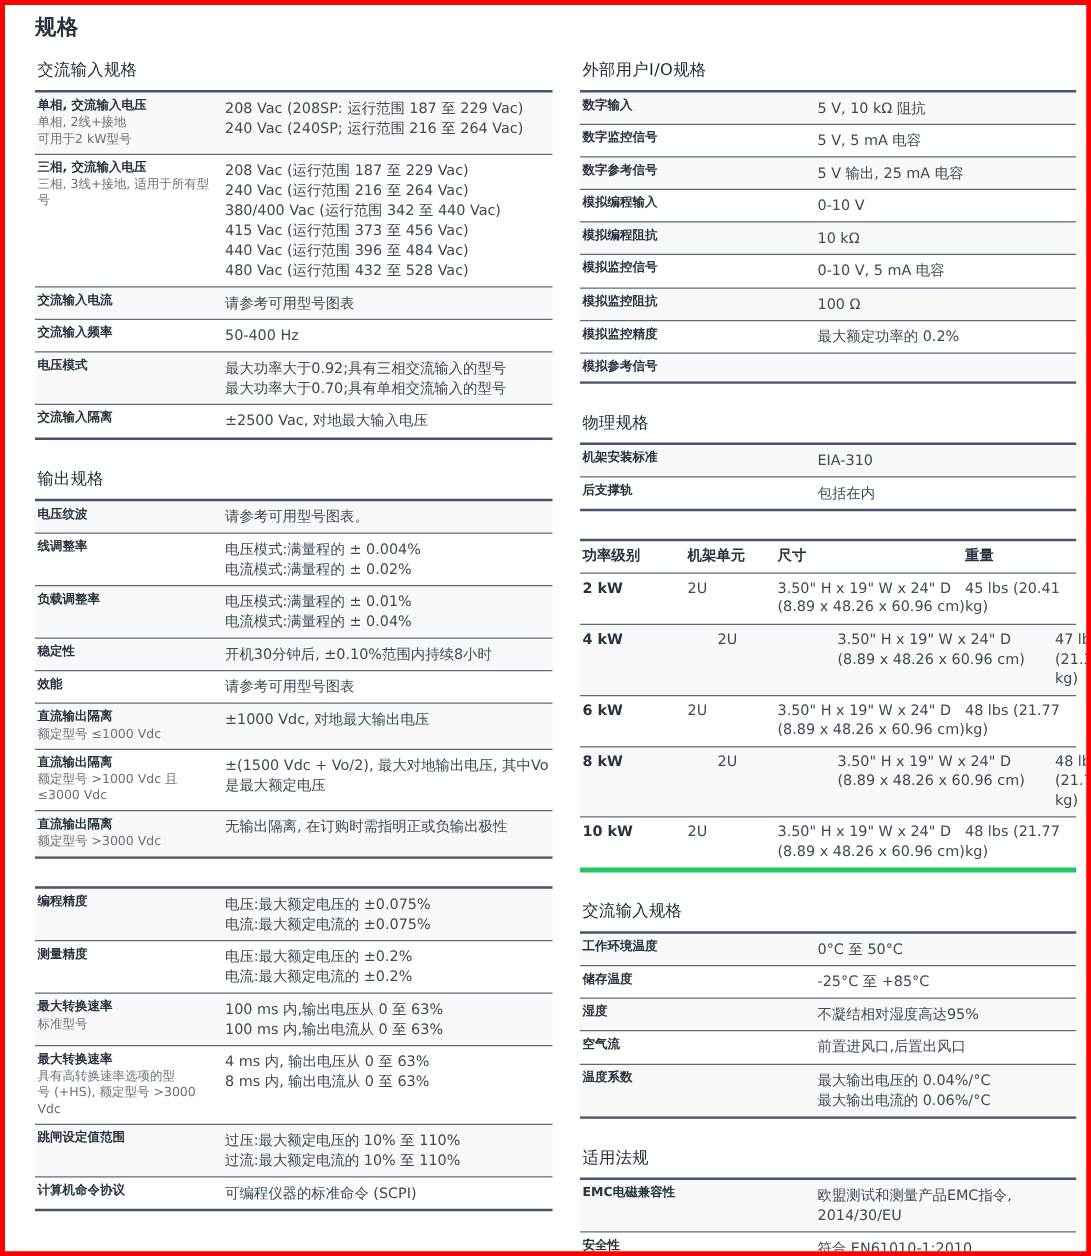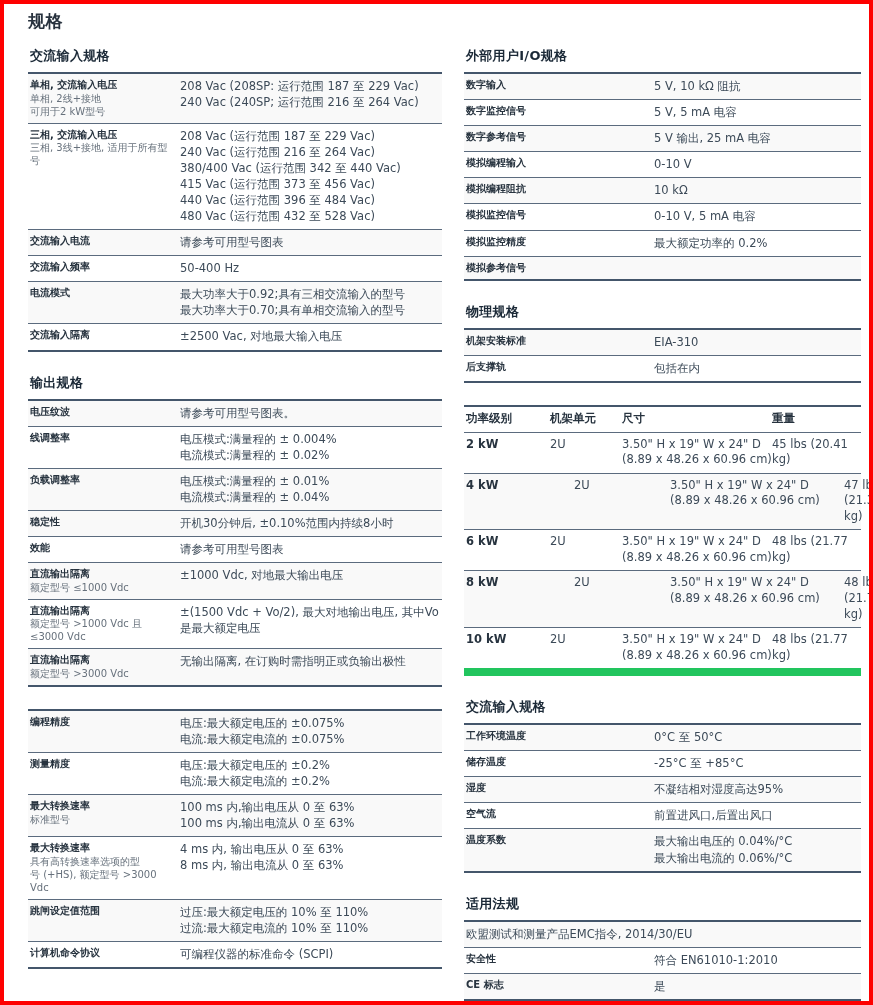--- a/index.html
+++ b/index.html
@@ -11,38 +11,38 @@
     margin:6px 0 14px 24px; font-size:17px; font-weight:bold; color:#28323e; letter-spacing:.5px;
   }
   .columns { display:flex; padding:0 0 0 24px; }
   .col { display:block; }
   .col-left  { width:414px; margin-right:22px; }
   .col-right { width:397px; }
 
   .section { margin:0; }
   .section + .section { margin-top:22px; }
   .section-heading {
-    font-size:13px; font-weight:bold; color:#1b2937; margin:0 0 7px 2px; letter-spacing:.3px;
+    font-size:13px; font-weight:normal; color:#1b2937; margin:0 0 7px 2px; letter-spacing:.3px;
   }
   .spec-table { border-bottom:2px solid #44566b; }
   .spec-row { display:flex; border-top:1px solid #5b6b7e; padding:4px 2px 5px 2px; }
   .spec-row:first-child { border-top:2px solid #44566b; }
   .spec-row.shade { background:#f9f9f9; }
 
   .label-cell { flex:0 0 auto; padding-right:10px; box-sizing:border-box; }
   .col-left  .label-cell { width:150px; }
   .col-right .label-cell { width:188px; }
   .value-cell { flex:1 1 auto; min-width:0; }
 
   .row-label   { font-size:10px; font-weight:bold; color:#27333f; line-height:1.35; }
   .row-sublabel{ font-size:10px; color:#67717c; line-height:1.3; }
   .value-line  { font-size:11.5px; color:#3c4a58; line-height:1.4; }
 
   
-  .power-table { border-bottom:8px solid #22c55e; margin-top:16px; }
+  .power-table { border-bottom:4px solid #22c55e; margin-top:16px; }
   .pt-row { display:grid; grid-template-columns:84px 72px 150px 1fr; padding:4px 2px 5px 2px; border-top:1px solid #5b6b7e; }
   .pt-row.pt-header { border-top:2px solid #44566b; }
   .pt-row.shade { background:#f9f9f9;gap:24px; }
   .pt-header .pt-cell { font-size:11.5px; font-weight:bold; color:#27333f; }
   .pt-cell { font-size:11.5px; color:#3c4a58; line-height:1.35; }
   .pt-cell.pt-power { font-weight:bold; color:#27333f; }
   .pt-dim-line { display:block; }
 </style>
 </head>
 <body>
@@ -90,21 +90,21 @@
             <div class="spec-row">
               <div class="label-cell">
                 <div class="row-label">交流输入频率</div>
               </div>
               <div class="value-cell">
                 <div class="value-line">50-400 Hz</div>
               </div>
             </div>
             <div class="spec-row shade">
               <div class="label-cell">
-                <div class="row-label">电流模式</div>
+                <div class="row-label">电压模式</div>
               </div>
               <div class="value-cell">
                 <div class="value-line">最大功率大于0.92;具有三相交流输入的型号</div>
                 <div class="value-line">最大功率大于0.70;具有单相交流输入的型号</div>
               </div>
             </div>
             <div class="spec-row">
               <div class="label-cell">
                 <div class="row-label">交流输入隔离</div>
               </div>
@@ -294,20 +294,28 @@
               <div class="value-cell">
                 <div class="value-line">10 kΩ</div>
               </div>
             </div>
             <div class="spec-row">
               <div class="label-cell">
                 <div class="row-label">模拟监控信号</div>
               </div>
               <div class="value-cell">
                 <div class="value-line">0-10 V, 5 mA 电容</div>
+              </div>
+            </div>
+            <div class="spec-row shade">
+              <div class="label-cell">
+                <div class="row-label">模拟监控阻抗</div>
+              </div>
+              <div class="value-cell">
+                <div class="value-line">100 Ω</div>
               </div>
             </div>
             <div class="spec-row">
               <div class="label-cell">
                 <div class="row-label">模拟监控精度</div>
               </div>
               <div class="value-cell">
                 <div class="value-line">最大额定功率的 0.2%</div>
               </div>
             </div>
@@ -437,20 +445,23 @@
                 <div class="value-line">最大输出电压的 0.04%/°C</div>
                 <div class="value-line">最大输出电流的 0.06%/°C</div>
               </div>
             </div>
           </div>
         </div>
         <div class="section">
           <div class="section-heading">适用法规</div>
           <div class="spec-table">
             <div class="spec-row shade">
+              <div class="label-cell">
+                <div class="row-label">EMC电磁兼容性</div>
+              </div>
               <div class="value-cell">
                 <div class="value-line">欧盟测试和测量产品EMC指令, 2014/30/EU</div>
               </div>
             </div>
             <div class="spec-row">
               <div class="label-cell">
                 <div class="row-label">安全性</div>
               </div>
               <div class="value-cell">
                 <div class="value-line">符合 EN61010-1:2010</div>

